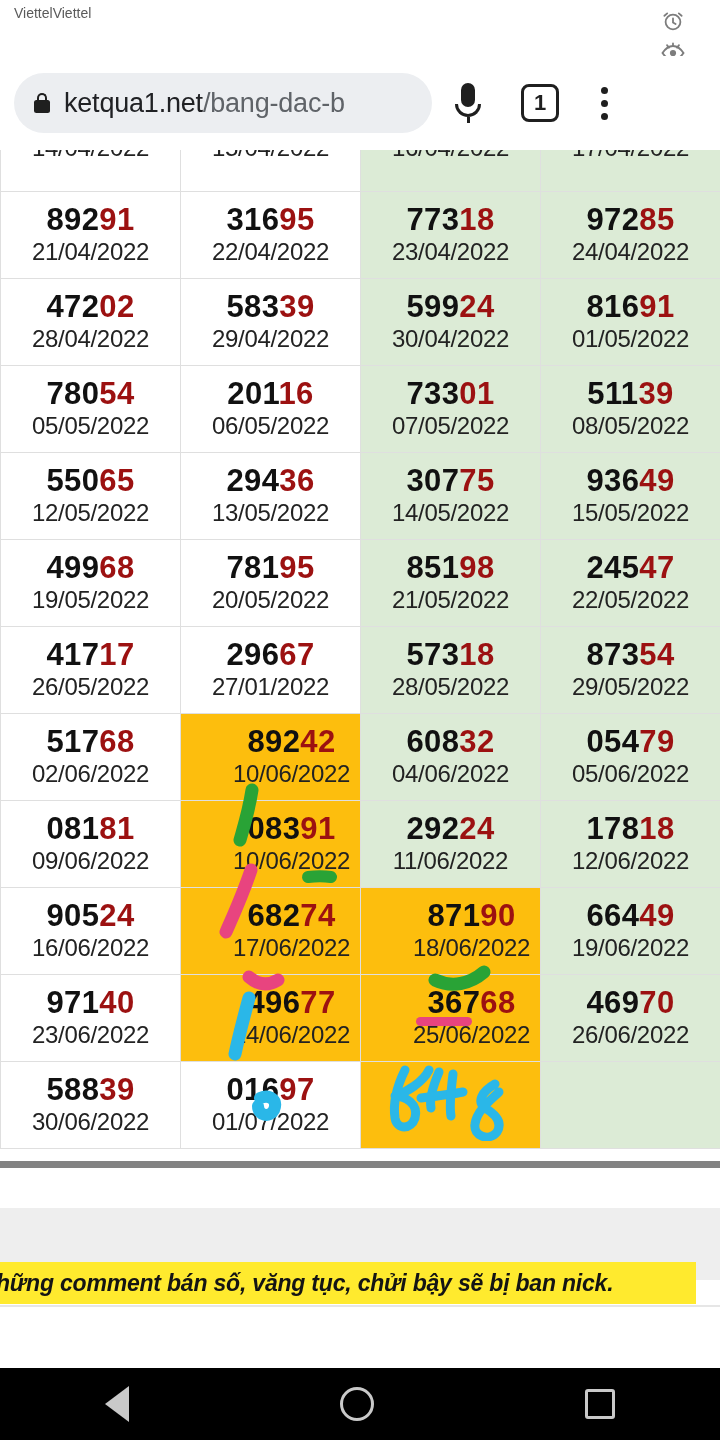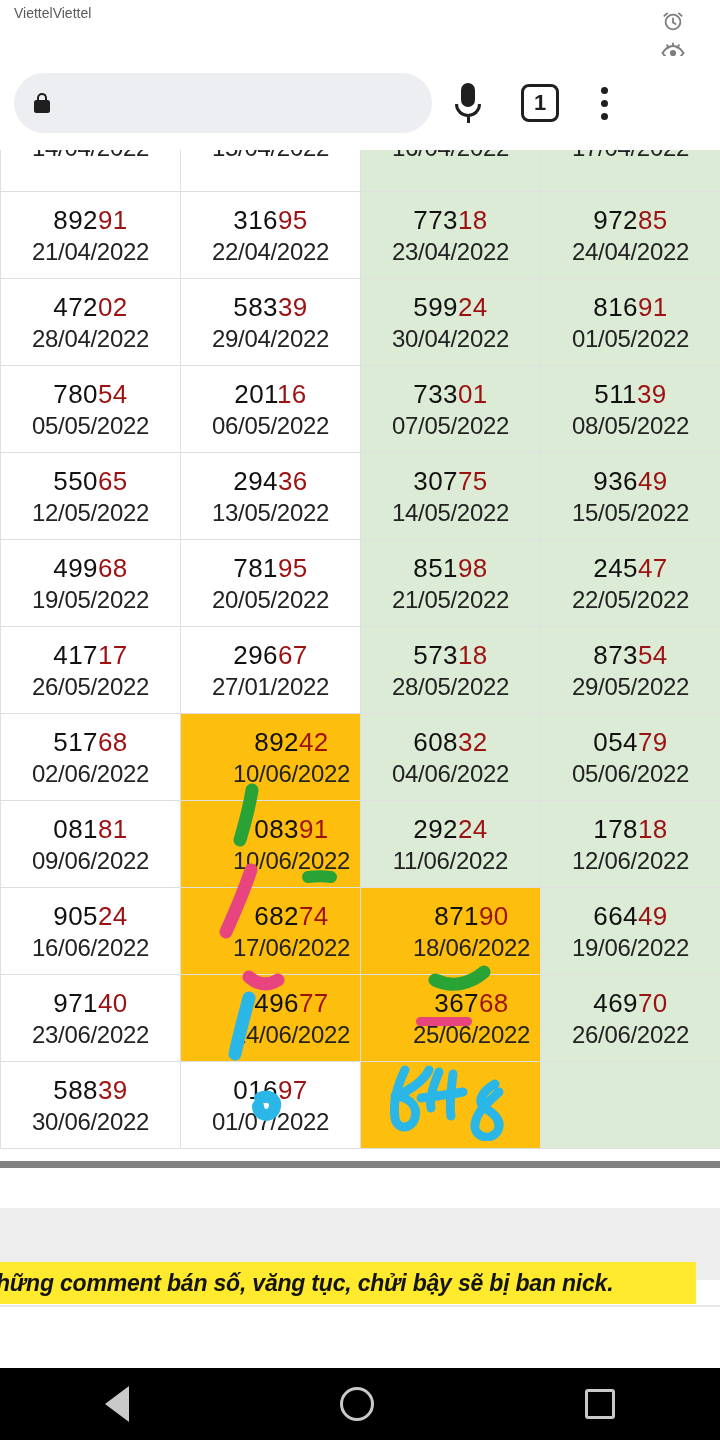--- a/index.html
+++ b/index.html
@@ -79,21 +79,21 @@
   .page{ position:absolute; top:150px; left:0; width:720px; height:1017px;
          background:#fff; overflow:hidden; }
   .tbl{ width:720px; border-collapse:collapse; table-layout:fixed;
         margin-top:-46px; }
   .tbl td{
     width:180px; height:87px; border:1px solid #dfdfdf; text-align:center;
     vertical-align:middle; padding:0; background:#ffffff; position:relative;
   }
   .tbl td.green{ background:#dcebd6; }
   .tbl td.orange{ background:#fdbe0d;padding-left:42px; }
-  .num{ font-size:26px; font-weight:400; color:#111; letter-spacing:.4px;
+  .num{ font-size:31px; font-weight:700; color:#111; letter-spacing:.4px;
         line-height:34px; }
   .num em{ font-style:normal; color:#9c1111; }
   .dt{ font-size:24px; color:#222; line-height:30px; letter-spacing:-.3px; }
 
   
   .ink{ position:absolute; pointer-events:none; }
 
   
   .scrollshadow{ position:absolute; top:1161px; left:0; width:720px; height:7px;
                  background:#828282; }
@@ -167,20 +167,21 @@
     <span class="clock">10:40</span>
   </div>
 </div>
 
 <div class="toolbar">
   <div class="omnibox">
     <span class="lock">
       <span class="shackle"></span>
         <span class="body"></span>
     </span>
+    <span class="url"><span class="host">ketqua1.net</span><span>/bang-dac-b</span></span>
   </div>
   <div class="tb-btn mic">
     <div>
       <div class="cap"></div>
         <div class="arc"></div>
         <div class="stem"></div>
     </div>
   </div>
   <div class="tb-btn tabbox">
     <div class="sq">1</div>

